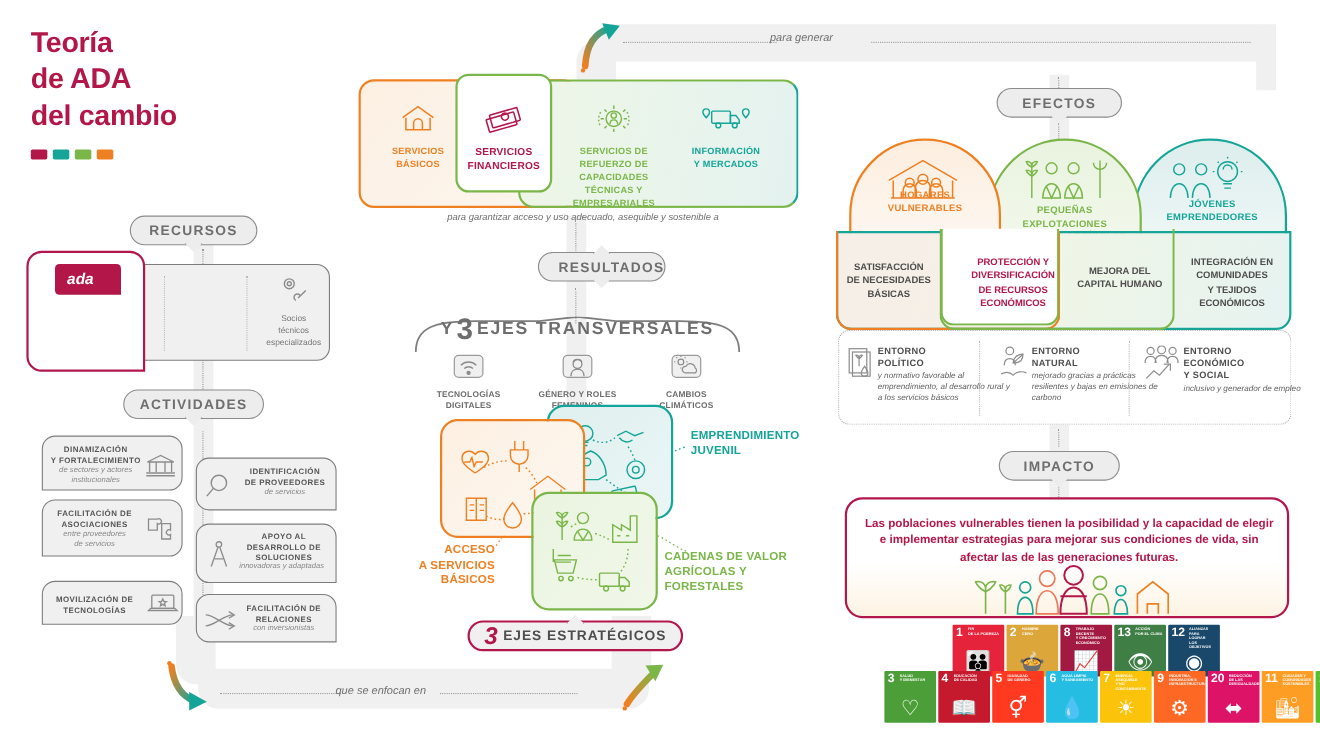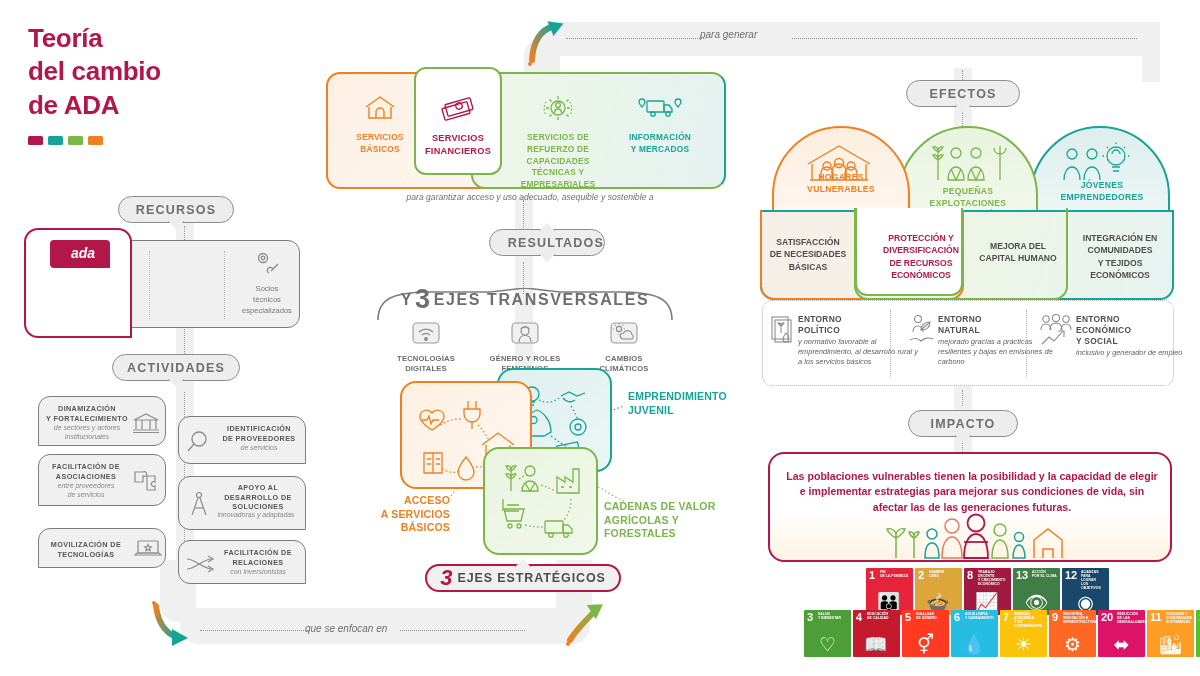--- a/index.html
+++ b/index.html
@@ -124,22 +124,22 @@
   .sdg .gly { position:absolute; left:0; right:0; bottom:3px; text-align:center; font-size:19px; line-height:1; }
 
   
   .arrow-svg { position: absolute; overflow: visible; }
 </style>
 </head>
 <body>
 
 <div class="abs" id="title-block">
   <div class="line">Teoría</div>
+  <div class="line">de ADA</div>
   <div class="line">del cambio</div>
-  <div class="line">de ADA</div>
   <div id="brand-dots">
     <i style="background:#b3174a"></i>
     <i style="background:#14a598"></i>
     <i style="background:#7ab648"></i>
     <i style="background:#ef8022"></i>
   </div>
 </div>
 
 <div class="rail" style="left:540px;top:22px;width:620px;height:34px;border-radius:17px 17px 0 0;"></div>
 <div class="rail" style="left:524px;top:38px;width:36px;height:80px;border-radius:18px 0 0 0;"></div>
@@ -224,21 +224,21 @@
     <div style="font-size:7.6px;line-height:1.45;color:#777;white-space:pre-line;">Socios
 técnicos
 especializados</div>
   </div>
   <div class="abs" style="left:88px;top:10px;border-left:1.4px dotted #bbb;height:68px;"></div>
   <div class="abs" style="left:163px;top:10px;border-left:1.4px dotted #bbb;height:68px;"></div>
 </div>
 
 <div class="card" style="left:24px;top:228px;width:108px;height:110px;border:2.2px solid #b3174a;background:#fff;border-radius:14px 14px 0 14px;z-index:8;">
   <div class="abs" style="left:24px;top:10px;width:60px;height:28px;background:#b3174a;border-radius:4px 4px 0 4px;">
-    <span style="color:#fff;font-size:14px;font-style:italic;font-weight:bold;position:absolute;left:21px;top:5px;">ada</span>
+    <span style="color:#fff;font-size:14px;font-style:italic;font-weight:bold;position:absolute;left:11px;top:5px;">ada</span>
   </div>
 </div>
 
 <div class="pill abs" style="left:112px;top:354px;width:128px;">
   <span>ACTIVIDADES</span>
   <span class="pill-notch"></span>
 </div>
 
 <div class="card card-grey" style="left:38px;top:396px;width:128px;height:50px;border-radius:12px 12px 12px 0;">
   <div class="abs cap" style="left:6px;top:7px;width:84px;text-align:center;font-size:7.2px;line-height:1.35;white-space:pre-line;color:#555;">DINAMIZACIÓN

